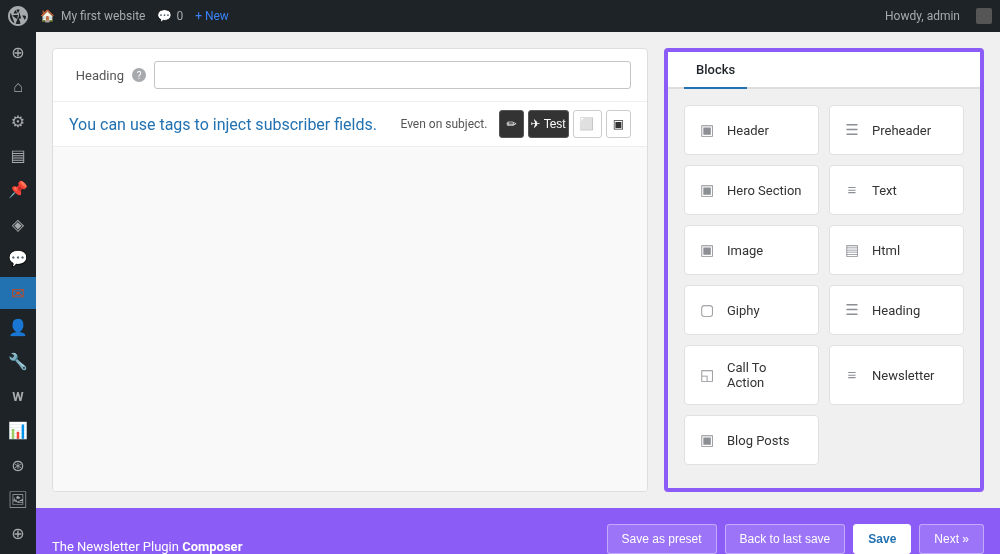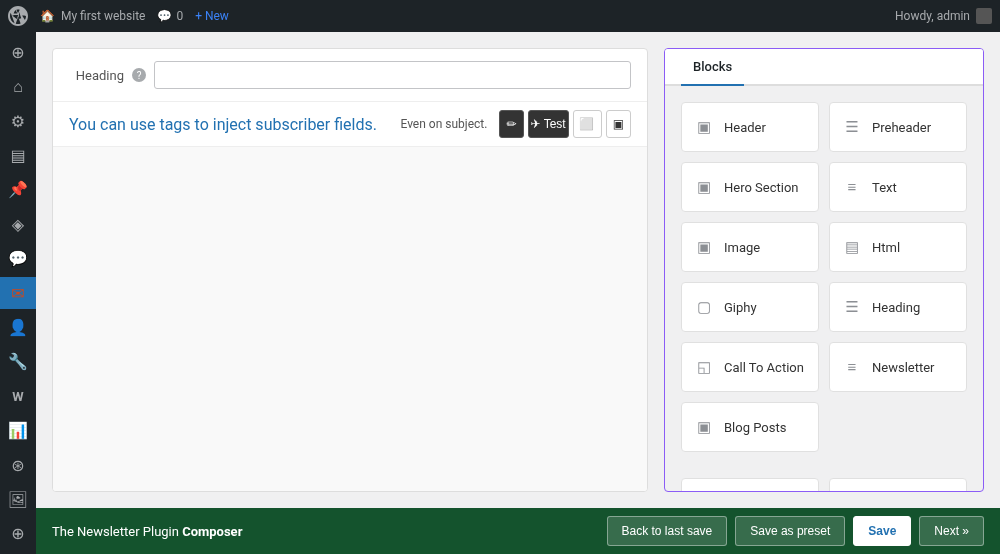--- a/index.html
+++ b/index.html
@@ -14,21 +14,21 @@
       padding: 0 8px;
       color: #fff;
       font-size: 12px;
       flex-shrink: 0;
       gap: 12px;
     }
     .adminbar-wp-icon { width: 20px; height: 20px; fill: #a7aaad; cursor: pointer; }
     .adminbar-site { display: flex; align-items: center; gap: 6px; color: #a7aaad; cursor: pointer; }
     .adminbar-comments { display: flex; align-items: center; gap: 4px; color: #a7aaad; cursor: pointer; }
     .adminbar-new { color: #3b82f6; cursor: pointer; }
-    .adminbar-howdy { margin-left: auto; color: #a7aaad; display: flex; align-items: center; gap: 6px; }
+    .adminbar-howdy { margin-left: auto; color: #a7aaad; display: flex; align-items: center; gap: 16px; }
     .adminbar-avatar { width: 16px; height: 16px; background: #555; border-radius: 2px; }
 
     
     .main-layout {
       display: flex;
       flex: 1;
       overflow: hidden;
     }
 
     
@@ -176,21 +176,21 @@
 
     .editor-canvas {
       flex: 1;
       background: #f9f9f9;
     }
 
     
     .blocks-panel {
       width: 320px;
       background: #f0f0f1;
-      border: 1px solid #8b5cf6;
+      border: 4px solid #8b5cf6;
       border-radius: 4px;
       display: flex;
       flex-direction: column;
       overflow: hidden;
       flex-shrink: 0;
     }
 
     .blocks-tabs {
       display: flex;
       background: #fff;
@@ -240,24 +240,24 @@
       color: #8c8f94;
       display: flex;
       align-items: center;
       justify-content: center;
       font-size: 15px;
       flex-shrink: 0;
     }
 
     
     .bottom-bar {
-      background: #14532d;
+      background: #8b5cf6;
       height: 46px;
       display: flex;
-      align-items: center;
+      align-items: flex-end;
       padding: 0 16px;
       flex-shrink: 0;
       gap: 8px;
     }
     .bottom-bar-title {
       color: #fff;
       font-size: 13px;
       flex: 1;
     }
     .bottom-bar-title strong { font-weight: 700; }
@@ -422,20 +422,20 @@
 
         </div>
       </div>
 
     </div>
 
     <div class="bottom-bar">
       <div class="bottom-bar-title">
         <span>The Newsletter Plugin </span><strong>Composer</strong>
       </div>
+      <button class="bottom-btn">Save as preset</button>
       <button class="bottom-btn">Back to last save</button>
-      <button class="bottom-btn">Save as preset</button>
       <button class="bottom-btn primary">Save</button>
       <button class="bottom-btn">Next »</button>
     </div>
   </div>
 
 </div>
 
 </body></html>

